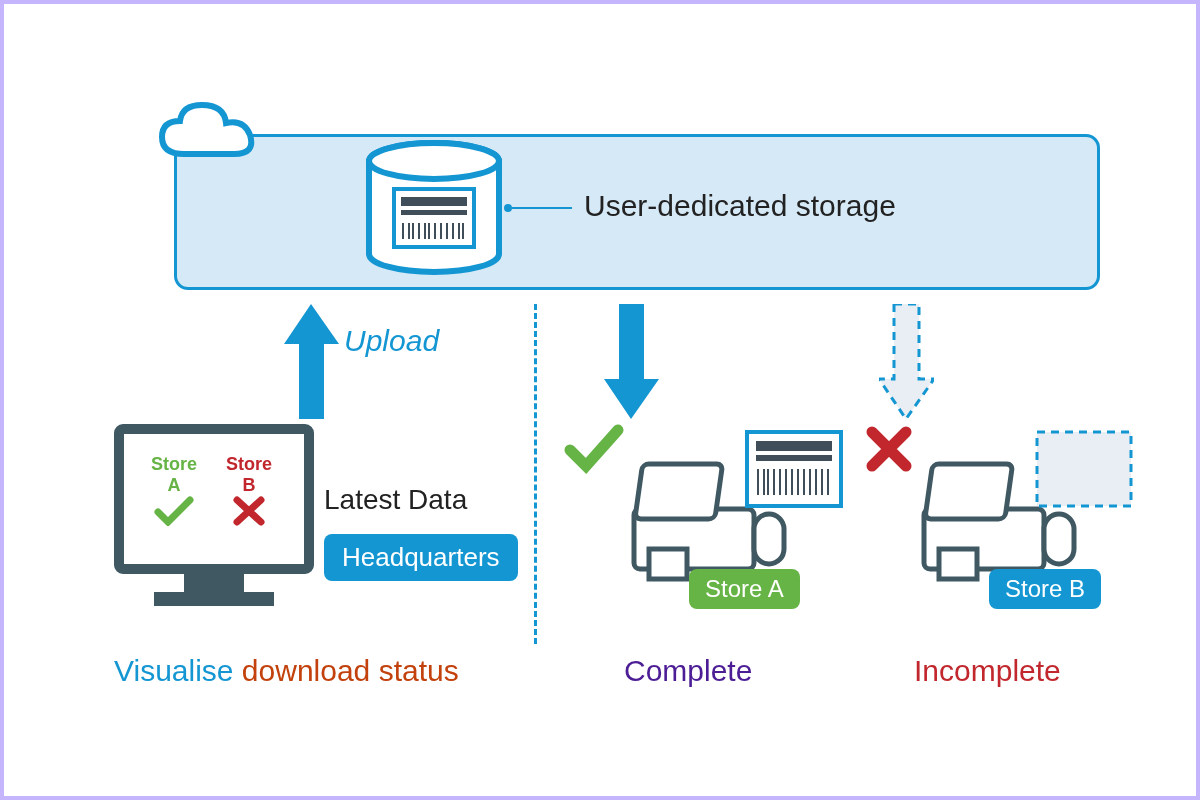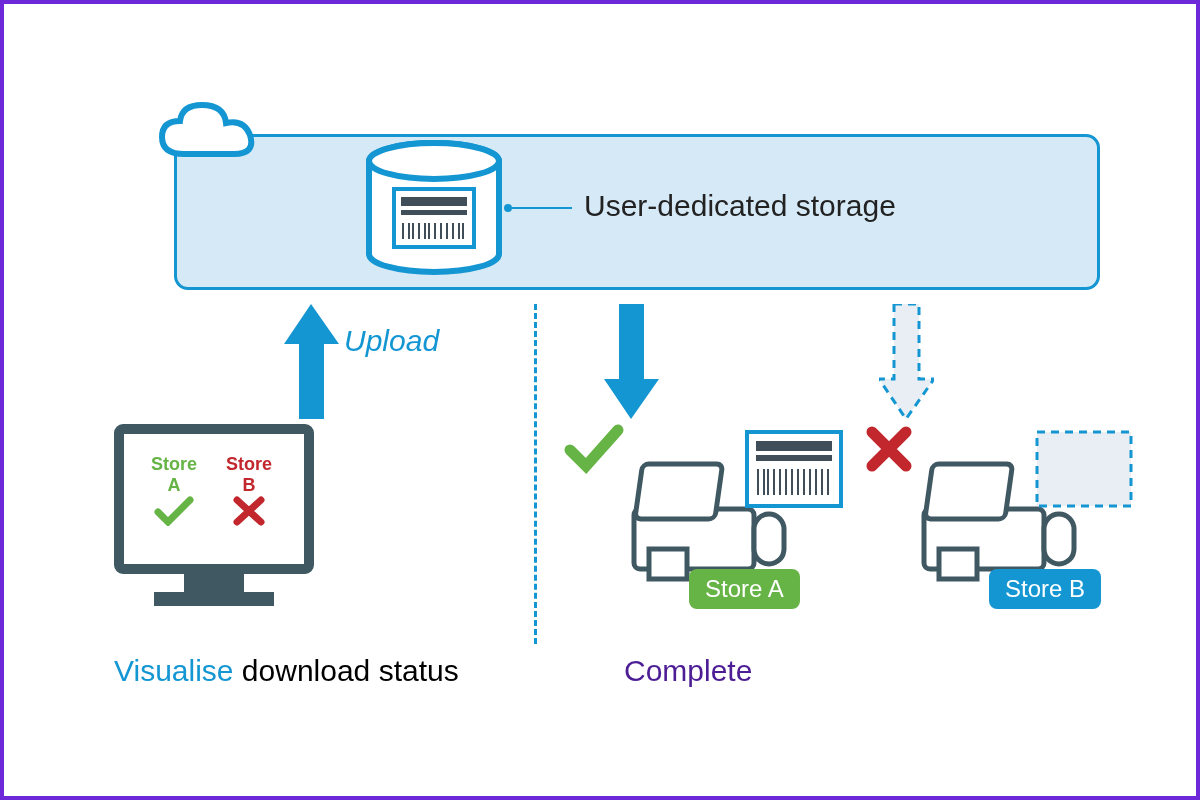--- a/index.html
+++ b/index.html
@@ -1,16 +1,16 @@
 <!DOCTYPE html>
 <html><head>
 <meta charset="utf-8">
 <style>
   html,body{margin:0;padding:0;width:1200px;height:800px;background:#fff;font-family:Arial,Helvetica,sans-serif;}
-  .frame{box-sizing:border-box;width:1200px;height:800px;border:4px solid #6d28d9;position:relative;}
+  .frame{box-sizing:border-box;width:1200px;height:800px;border:4px solid #c4b5fd;position:relative;}
   .abs{position:absolute;}
   .cloud-box{left:170px;top:130px;width:920px;height:150px;border:3px solid #1496d3;border-radius:14px;background:#d6e9f6;}
   .storage-label{left:580px;top:185px;font-size:30px;color:#222;}
   .connector-dot{left:500px;top:200px;width:8px;height:8px;border-radius:50%;background:#1496d3;}
   .connector-line{left:508px;top:203px;width:60px;height:2px;background:#1496d3;}
   
   .arrow-up{left:280px;top:300px;}
   .arrow-down{left:600px;top:300px;}
   .arrow-down-dash{left:875px;top:300px;}
   .arrow-lbl{font-size:30px;color:#1496d3;}
@@ -18,21 +18,21 @@
   .lbl-download{left:660px;top:320px;}
   .lbl-notdl{left:930px;top:320px;}
   
   .divider{left:530px;top:300px;width:0;height:340px;border-left:3px dashed #1496d3;}
   
   .monitor{left:110px;top:420px;}
   .latest{left:320px;top:480px;font-size:28px;color:#222;}
   .hq{left:320px;top:530px;background:#1496d3;color:#fff;padding:8px 18px;border-radius:8px;font-size:26px;}
   .visualise{left:110px;top:650px;font-size:30px;}
   .visualise .v{color:#1496d3;}
-  .visualise .rest{color:#000000;}
+  .visualise .rest{color:#c2410c;}
   
   .store-a-badge{left:685px;top:565px;background:#66b445;color:#fff;padding:6px 16px;border-radius:8px;font-size:24px;}
   .store-b-badge{left:985px;top:565px;background:#1496d3;color:#fff;padding:6px 16px;border-radius:8px;font-size:24px;}
   .complete{left:620px;top:650px;font-size:30px;color:#4c1d95;}
   .incomplete{left:910px;top:650px;font-size:30px;color:#c1272d;}
   .check-a{left:570px;top:420px;color:#66b445;font-size:60px;font-weight:bold;}
   
   .mon-a{color:#66b445;font-size:18px;font-weight:bold;text-align:center;}
   .mon-b{color:#c1272d;font-size:18px;font-weight:bold;text-align:center;}
 </style>
@@ -102,20 +102,22 @@
       </svg>
   </div>
   <div class="abs" style="left:215px;top:450px;width:60px;">
     <div class="mon-b" style="white-space:pre-line;">Store
 B</div>
     <svg width="34" height="30" viewBox="0 0 34 30" style="display:block;margin:0 auto;">
         <path d="M5 4 L29 26 M29 4 L5 26" stroke="#c1272d" stroke-width="7" stroke-linecap="round"></path>
       </svg>
   </div>
 
+  <div class="abs latest">Latest Data</div>
+  <div class="abs hq">Headquarters</div>
   <div class="abs visualise">
     <span class="v">Visualise</span><span class="rest"> download status</span>
   </div>
 
   <svg class="abs" style="left:620px;top:450px;" width="170" height="130" viewBox="0 0 170 130">
     <rect x="10" y="55" width="120" height="60" rx="6" fill="#fff" stroke="#3f5862" stroke-width="5"></rect>
     <rect x="20" y="10" width="80" height="55" rx="6" fill="#fff" stroke="#3f5862" stroke-width="5" transform="skewX(-8)"></rect>
     <rect x="130" y="60" width="30" height="50" rx="15" fill="#fff" stroke="#3f5862" stroke-width="5"></rect>
     <rect x="25" y="95" width="38" height="30" fill="#fff" stroke="#3f5862" stroke-width="5"></rect>
   </svg>
@@ -153,14 +155,15 @@
     <rect x="25" y="95" width="38" height="30" fill="#fff" stroke="#3f5862" stroke-width="5"></rect>
   </svg>
 
   <svg class="abs" style="left:1030px;top:425px;" width="100" height="80" viewBox="0 0 100 80">
     <rect x="3" y="3" width="94" height="74" fill="#e8eef3" stroke="#1496d3" stroke-width="3" stroke-dasharray="8 6"></rect>
   </svg>
   <svg class="abs" style="left:860px;top:420px;" width="50" height="50" viewBox="0 0 50 50">
       <path d="M8 8 L42 42 M42 8 L8 42" stroke="#c1272d" stroke-width="11" stroke-linecap="round"></path>
     </svg>
   <div class="abs store-b-badge">Store B</div>
+  <div class="abs incomplete">Incomplete</div>
 
 </div>
 
 </body></html>

